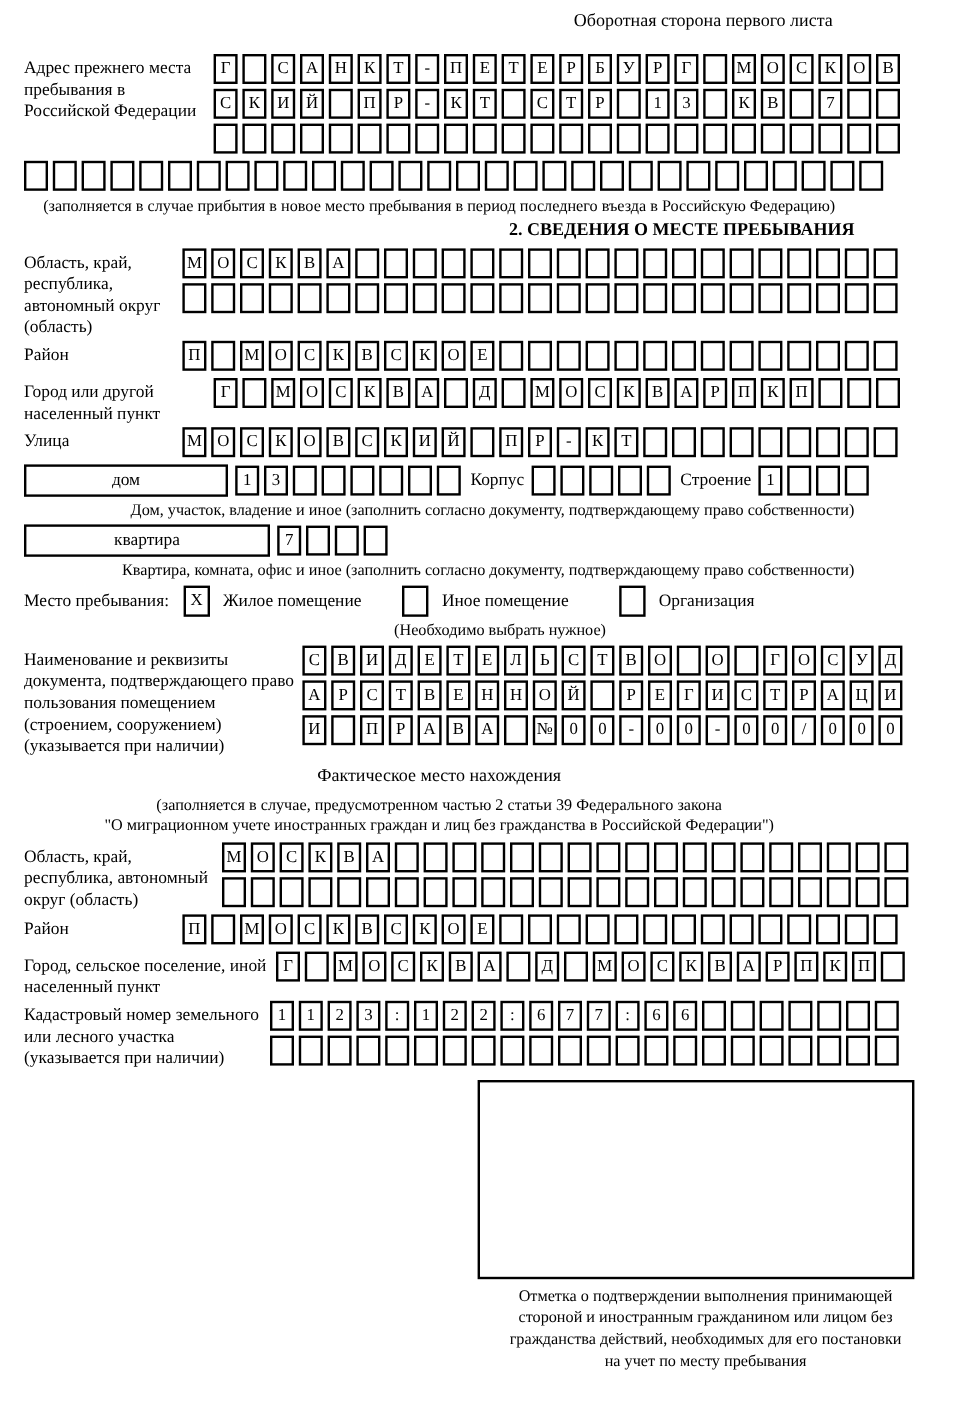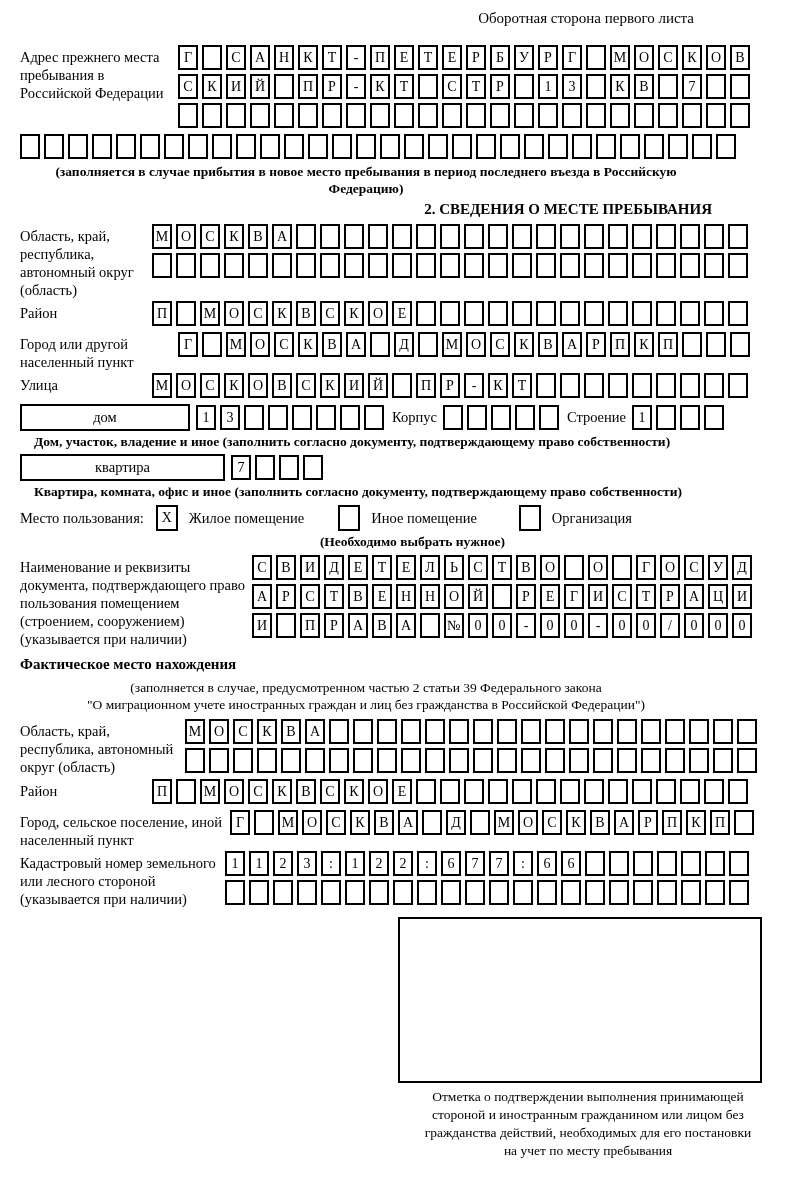--- a/index.html
+++ b/index.html
@@ -14,37 +14,37 @@
   .lw-158{flex:0 0 158px;}
   .lw-165{flex:0 0 165px;}
   .lw-210{flex:0 0 210px;}
   .lw-205{flex:0 0 205px;}
   .lw-232{flex:0 0 232px;}
   .rows{flex:1 1 auto;}
   .grid{display:flex;gap:4px;margin-bottom:4px;}
   .cell{flex:0 0 20px;width:20px;height:25px;border:2px solid #000;box-sizing:border-box;
         display:flex;align-items:center;justify-content:center;font-size:14px;}
   .cont{margin-top:0;}
-  .note{font-size:13.5px;line-height:17px;text-align:center;margin:1px 0 4px 0;font-weight:bold;}
-  .note-left{text-align:left;padding-left:14px;}
+  .note{font-size:13.5px;line-height:17px;text-align:center;margin:1px 0 4px 0;}
+  .note-left{text-align:right;padding-left:14px;}
   .sec-title{font-size:15px;font-weight:bold;text-align:right;margin:3px 0 6px 0;}
   .dom-row{display:flex;align-items:center;margin:1px 0 2px 0;}
   .dom-row .grid{margin-bottom:0;}
   .wide-box{height:27px;border:2px solid #000;box-sizing:border-box;display:flex;
             align-items:center;justify-content:center;font-size:14.5px;margin-right:6px;}
   .wb-dom{flex:0 0 170px;}
   .wb-kv{flex:0 0 205px;}
   .inline-label{font-size:14.5px;margin:0 6px 0 8px;white-space:nowrap;}
   .mesto-row{display:flex;align-items:center;font-size:14.5px;margin:5px 0 2px 0;}
   .chk{flex:0 0 22px;width:22px;height:26px;border:2px solid #000;box-sizing:border-box;
        display:flex;align-items:center;justify-content:center;font-size:14px;}
   .m-lbl{margin-left:11px;}
   .m-gap1{margin-left:12px;} .m-gap2{margin-left:34px;} .m-gap3{margin-left:42px;}
   .vybrat{width:300px;margin-left:185px;text-align:right;font-size:13.5px;margin-top:0;margin-bottom:5px;}
-  .fact-title{font-size:15px;font-weight:bold;margin:8px 0 6px 0;}
+  .fact-title{font-size:15px;font-weight:normal;text-align:center;margin:8px 0 6px 0;}
   .fact-note{font-size:13.5px;line-height:17px;text-align:center;}
   .fact-note-block{margin-bottom:6px;}
   .stamp-box{margin:8px 0 0 378px;width:364px;height:166px;border:2px solid #000;box-sizing:border-box;}
   .stamp-caption{margin:5px 0 0 388px;width:360px;text-align:center;font-size:13.5px;line-height:18px;}
 </style>
 </head>
 <body>
 
 <div class="page">
 
@@ -362,21 +362,21 @@
     <div class="grid">
         <span class="cell">7</span>
         <span class="cell"></span>
         <span class="cell"></span>
         <span class="cell"></span>
       </div>
   </div>
   <div class="note note-left">Квартира, комната, офис и иное (заполнить согласно документу, подтверждающему право собственности)</div>
 
   <div class="mesto-row">
-    <span>Место пользования:</span>
+    <span>Место пребывания:</span>
     <span class="chk m-gap1">X</span>
     <span class="m-lbl">Жилое помещение</span>
     <span class="chk m-gap2"></span>
     <span class="m-lbl">Иное помещение</span>
     <span class="chk m-gap3"></span>
     <span class="m-lbl">Организация</span>
   </div>
   <div class="note vybrat">(Необходимо выбрать нужное)</div>
 
   <div class="field">
@@ -575,21 +575,21 @@
           <span class="cell">Р</span>
           <span class="cell">П</span>
           <span class="cell">К</span>
           <span class="cell">П</span>
           <span class="cell"></span>
         </div>
       </div>
   </div>
 
   <div class="field">
-    <div class="flabel lw-205">Кадастровый номер земельного или лесного стороной (указывается при наличии)</div>
+    <div class="flabel lw-205">Кадастровый номер земельного или лесного участка (указывается при наличии)</div>
     <div class="rows">
       <div class="grid">
           <span class="cell">1</span>
           <span class="cell">1</span>
           <span class="cell">2</span>
           <span class="cell">3</span>
           <span class="cell">:</span>
           <span class="cell">1</span>
           <span class="cell">2</span>
           <span class="cell">2</span>

